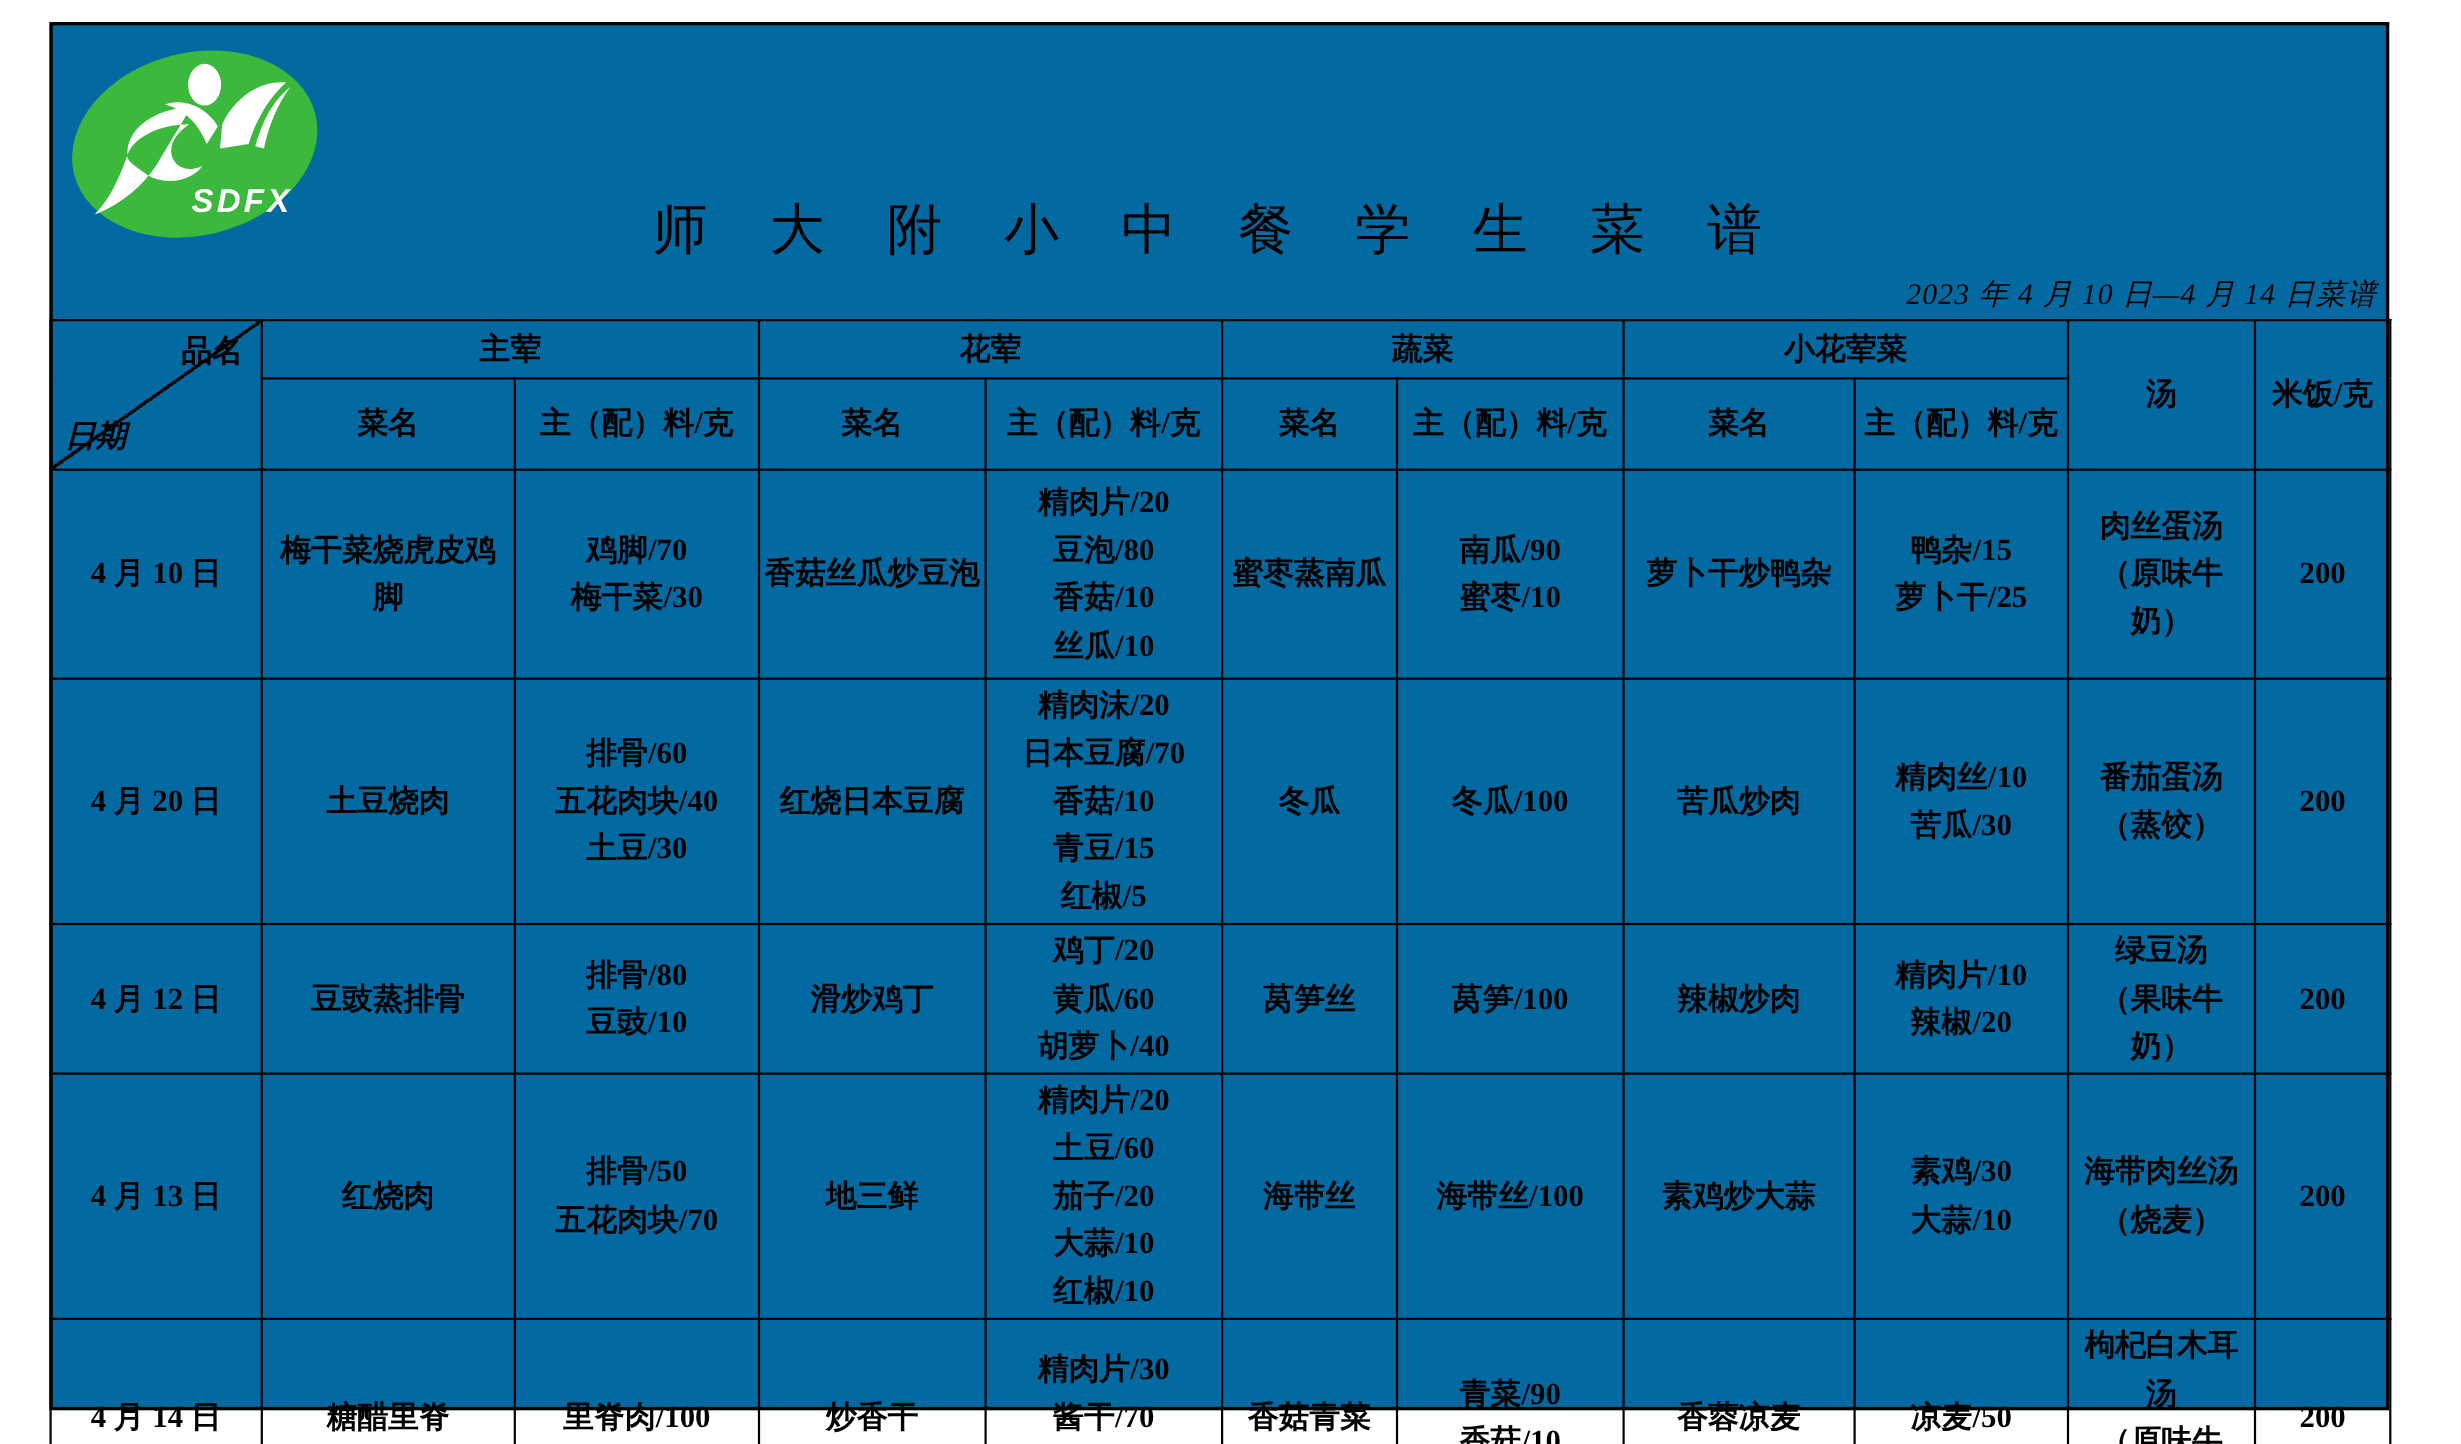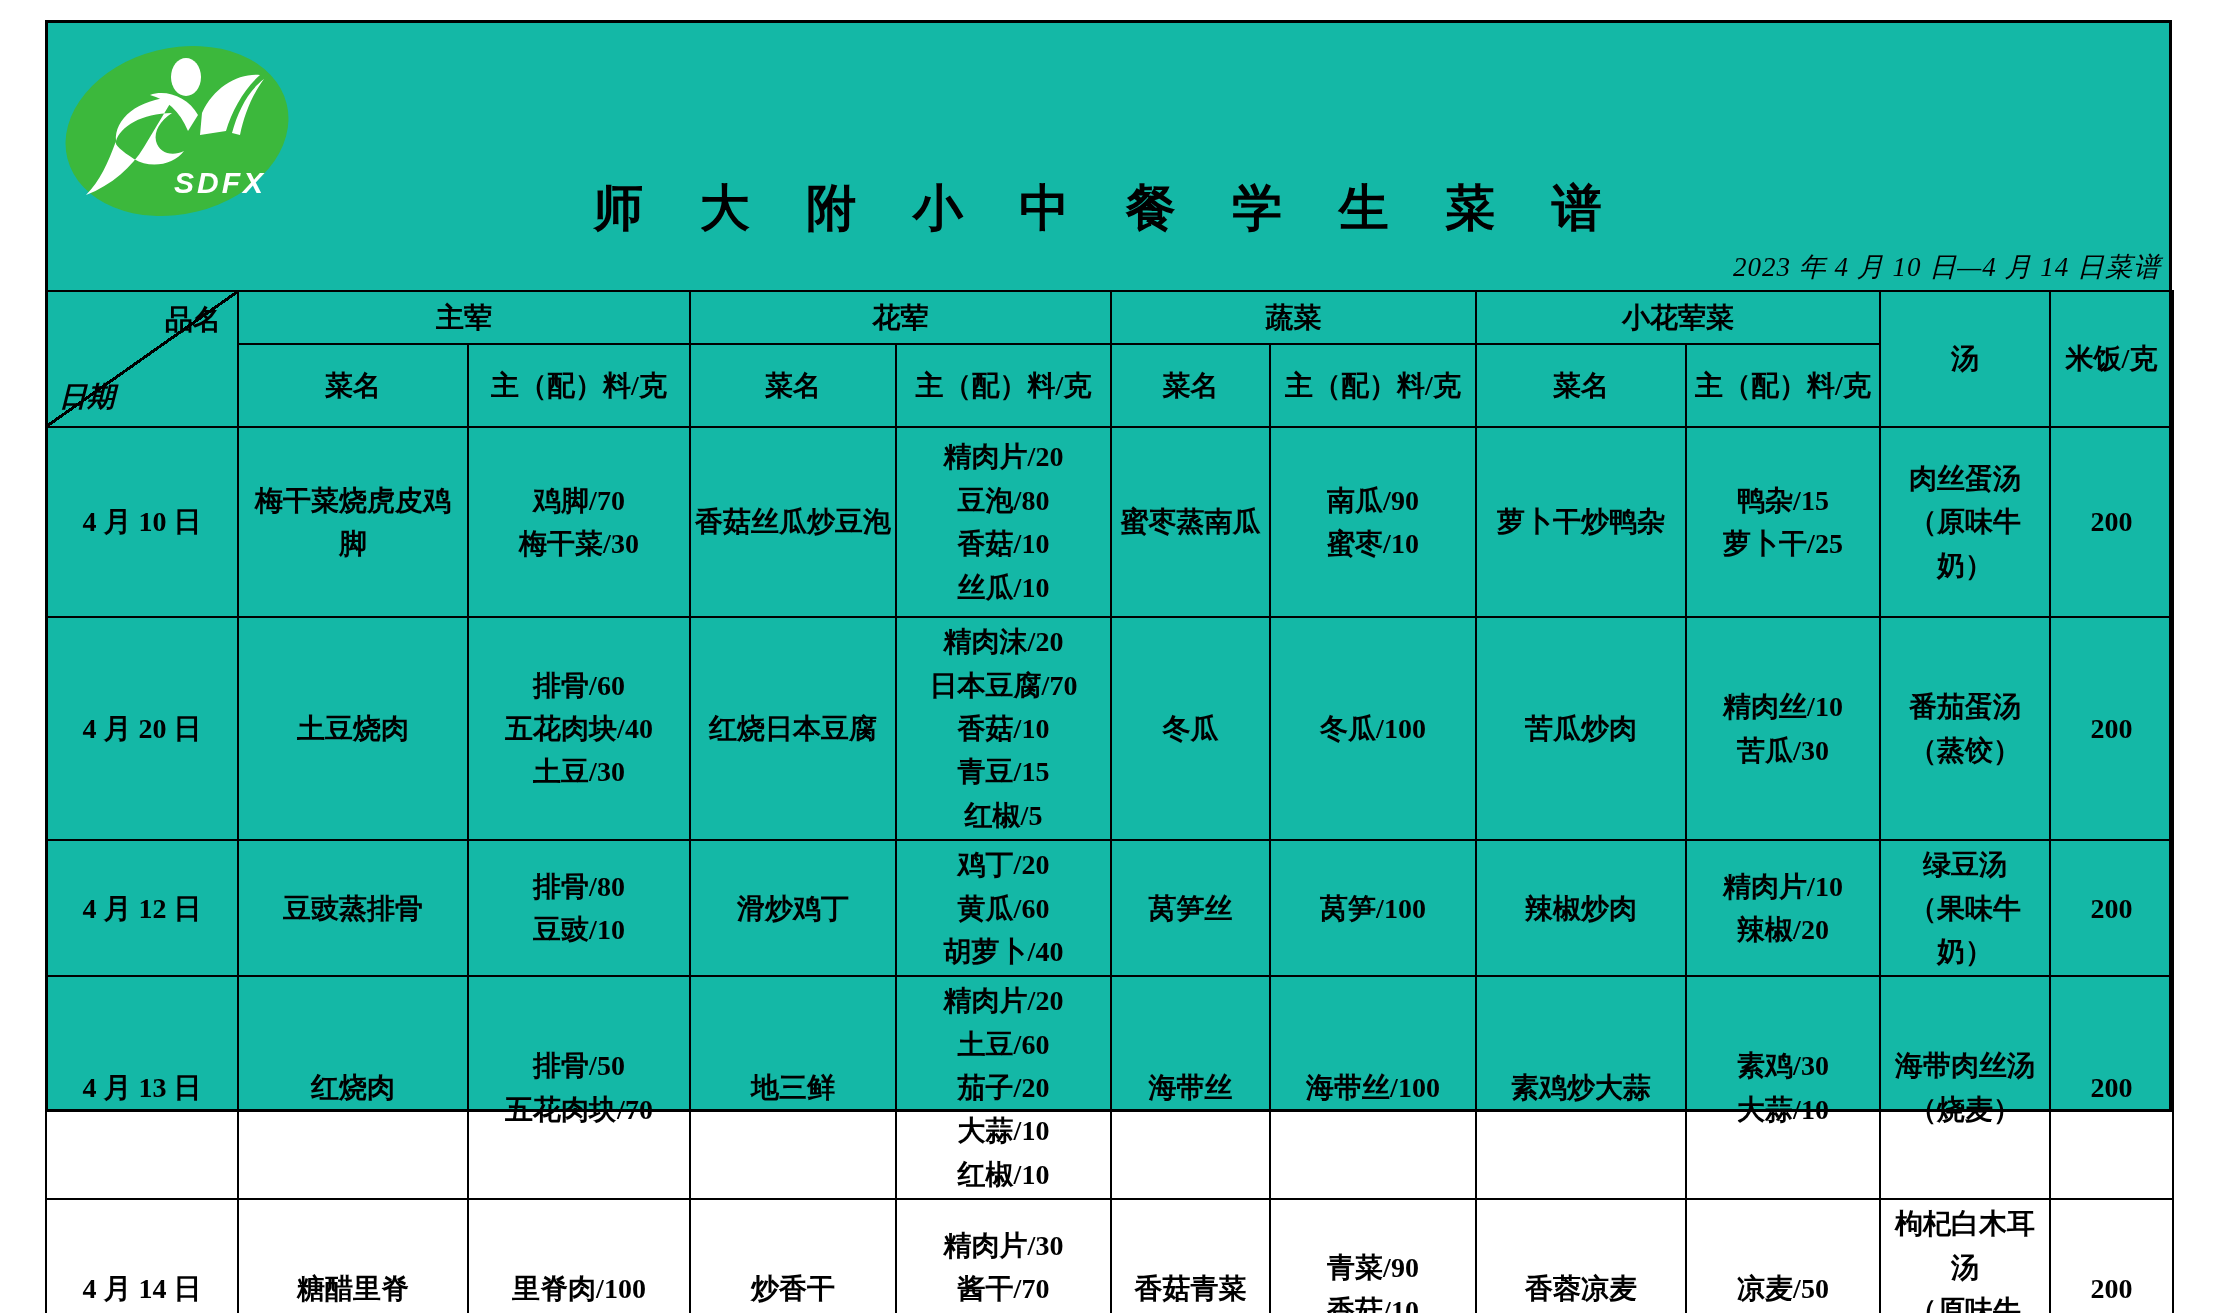--- a/index.html
+++ b/index.html
@@ -1,22 +1,22 @@
 <!DOCTYPE html>
 <html><head>
 <meta charset="utf-8">
 <style>
   html,body{margin:0;padding:0;background:#fff;}
   .page{position:relative;width:2237px;height:1313px;background:#ffffff;overflow:hidden;
         font-family:"Liberation Serif", serif;color:#000;}
-  .frame{position:absolute;left:45px;top:20px;width:2127px;height:1092px;
-         border:3px solid #000;box-sizing:border-box;background:#14b8a6;}
+  .frame{position:absolute;left:45px;top:20px;width:2127px;height:1262px;
+         border:3px solid #000;box-sizing:border-box;background:#0369a1;}
   .logo{position:absolute;left:8px;top:12px;width:242px;height:192px;}
   .title{position:absolute;left:0;top:152px;width:100%;text-align:center;
-         font-size:50px;letter-spacing:22px;white-space:nowrap;font-weight:bold;}
+         font-size:50px;letter-spacing:22px;white-space:nowrap;}
   .date-range{position:absolute;right:8px;top:226px;font-size:27px;letter-spacing:1px;font-style:italic;}
   table.menu{position:absolute;left:-3px;top:267px;width:2127px;border-collapse:collapse;
              table-layout:fixed;}
   table.menu th, table.menu td{border:2px solid #000;padding:2px 4px;text-align:center;
              vertical-align:middle;font-size:28px;font-weight:bold;line-height:1.55;
              white-space:pre-line;overflow:hidden;}
   thead tr.group-row{height:45px;}
   thead tr.sub-row{height:78px;}
   .corner{position:relative;padding:0;
           background-image:linear-gradient(to bottom right,

